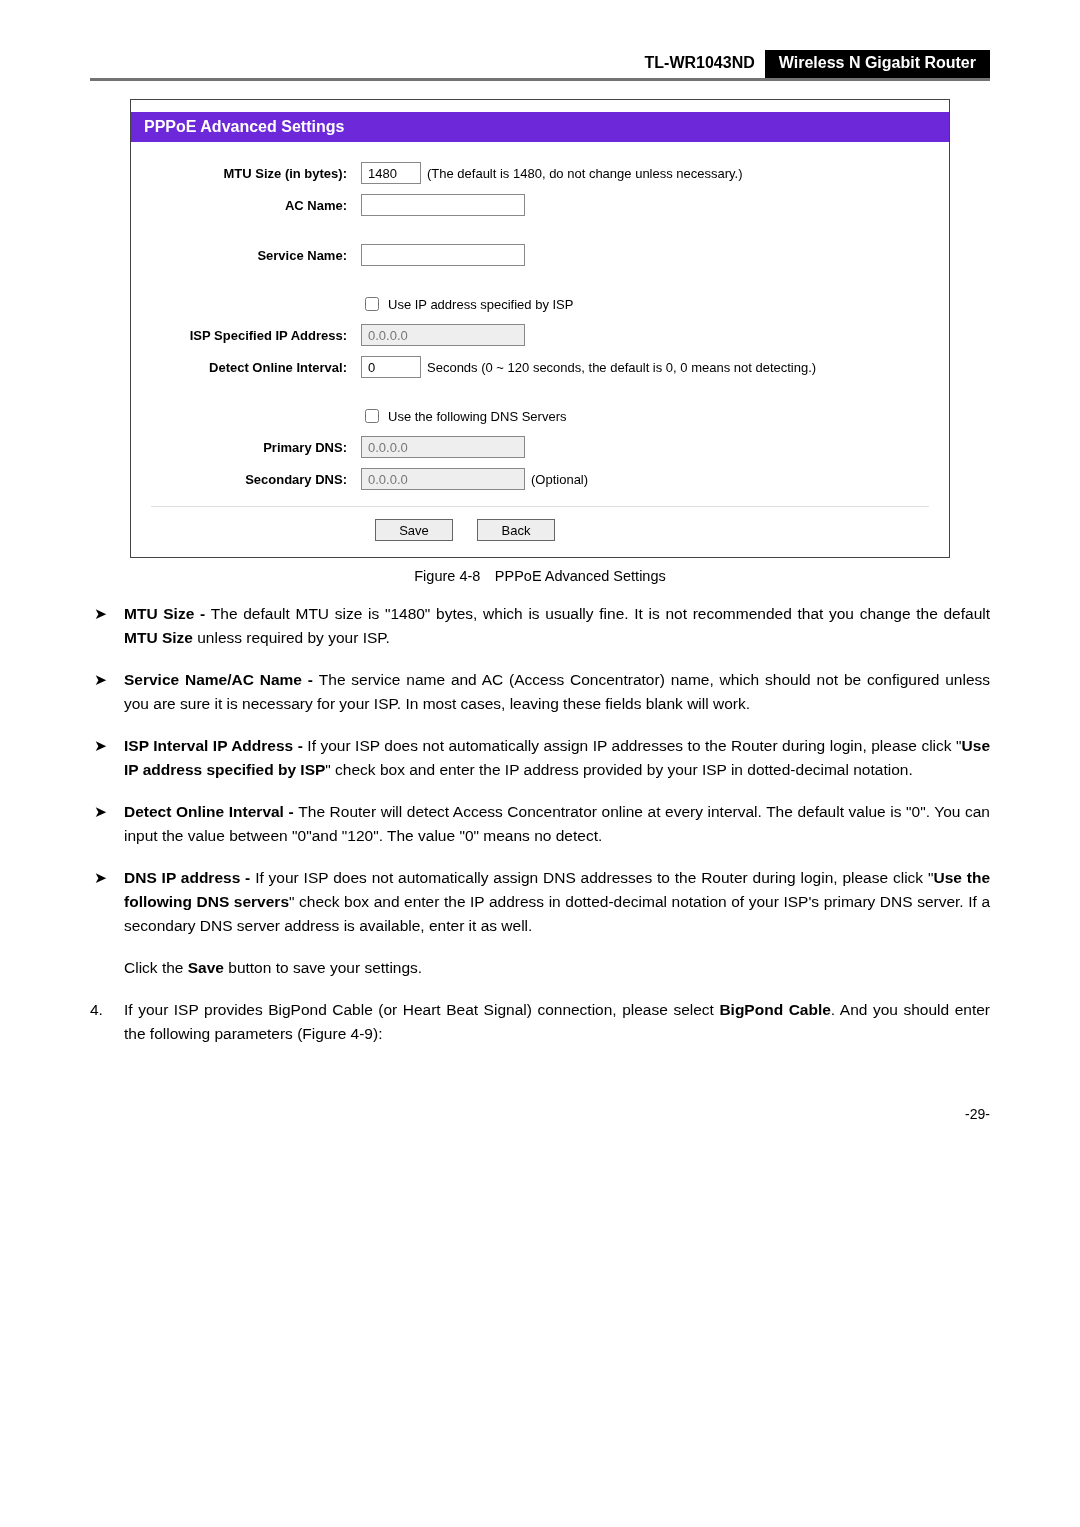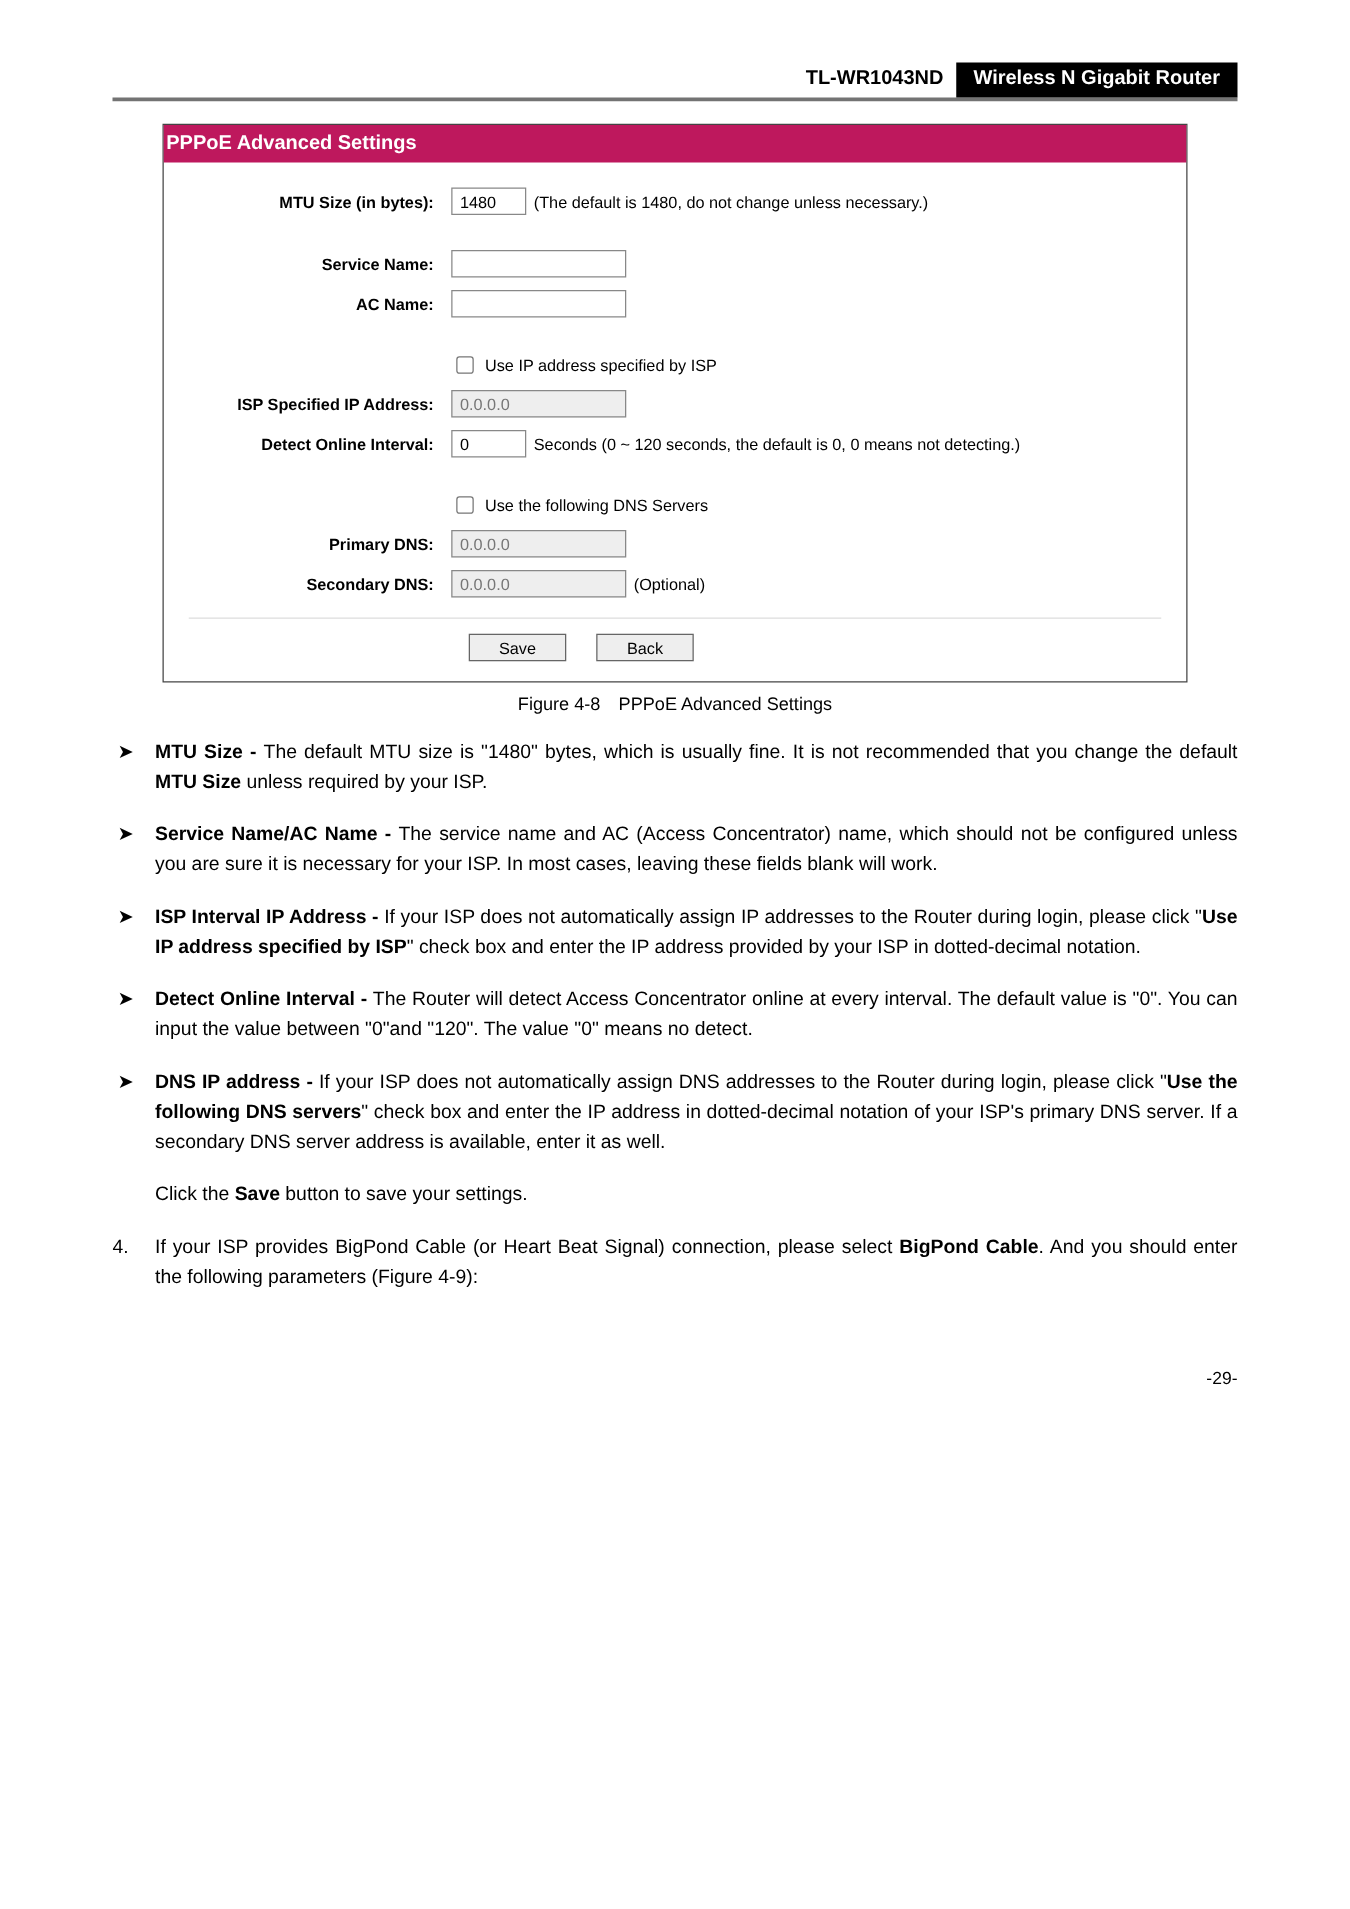--- a/index.html
+++ b/index.html
@@ -28,25 +28,26 @@
     color: #fff;
     font-weight: bold;
     font-size: 16px;
     padding: 4px 14px 6px 14px;
   }
   .panel {
     border: 1px solid #444;
     margin: 0 40px;
   }
   .panel-title {
-    background: #be185d;
+    background: #6d28d9;
     color: #fff;
     font-weight: bold;
     font-size: 16px;
-    padding: 6px 2px;
+    padding: 6px 13px;
+    margin-top: 12px;
   }
   .panel-body {
     padding: 10px 20px 16px 20px;
   }
   .row {
     display: flex;
     align-items: center;
     margin-top: 10px;
     justify-content: flex-end;
   }
@@ -59,21 +60,21 @@
     padding-right: 14px;
     flex: none;
   }
   .ctl { flex: 1; display: flex; align-items: center; gap: 6px; font-size: 13px; }
   input.txt {
     border: 1px solid #888;
     height: 22px;
     padding: 2px 6px;
     font-size: 13px;
     font-family: inherit;
-    width: 140px;
+    width: 164px;
   }
   input.txt.sm { width: 60px; }
   input.txt.dis { background: #eee; color: #777; }
   .chk { display:flex; align-items:center; gap:6px; }
   .chk input { width:14px; height:14px; }
   .btns { display:flex; gap:24px; justify-content:flex-start; padding-left:224px; margin-top:16px; border-top:1px solid #ddd; padding-top:12px; }
   button.std {
     border: 1px solid #666;
     background: #eee;
     font-size: 13px;
@@ -103,28 +104,28 @@
   <div class="panel-body">
 
     <div class="row spaced">
       <div class="lbl">MTU Size (in bytes):</div>
       <div class="ctl">
         <input class="txt sm" value="1480" style="">
         <span>(The default is 1480, do not change unless necessary.)</span>
       </div>
     </div>
 
+    <div class="row">
+      <div class="lbl">AC Name:</div>
+      <div class="ctl">
+          <input class="txt" style="">
+        </div>
+    </div>
     <div class="row spaced">
       <div class="lbl">Service Name:</div>
-      <div class="ctl">
-          <input class="txt" style="">
-        </div>
-    </div>
-    <div class="row">
-      <div class="lbl">AC Name:</div>
       <div class="ctl">
           <input class="txt" style="">
         </div>
     </div>
 
     <div class="row spaced">
       <div class="lbl"></div>
       <div class="ctl chk">
         <input type="checkbox" style="">
         <span>Use IP address specified by ISP</span>

